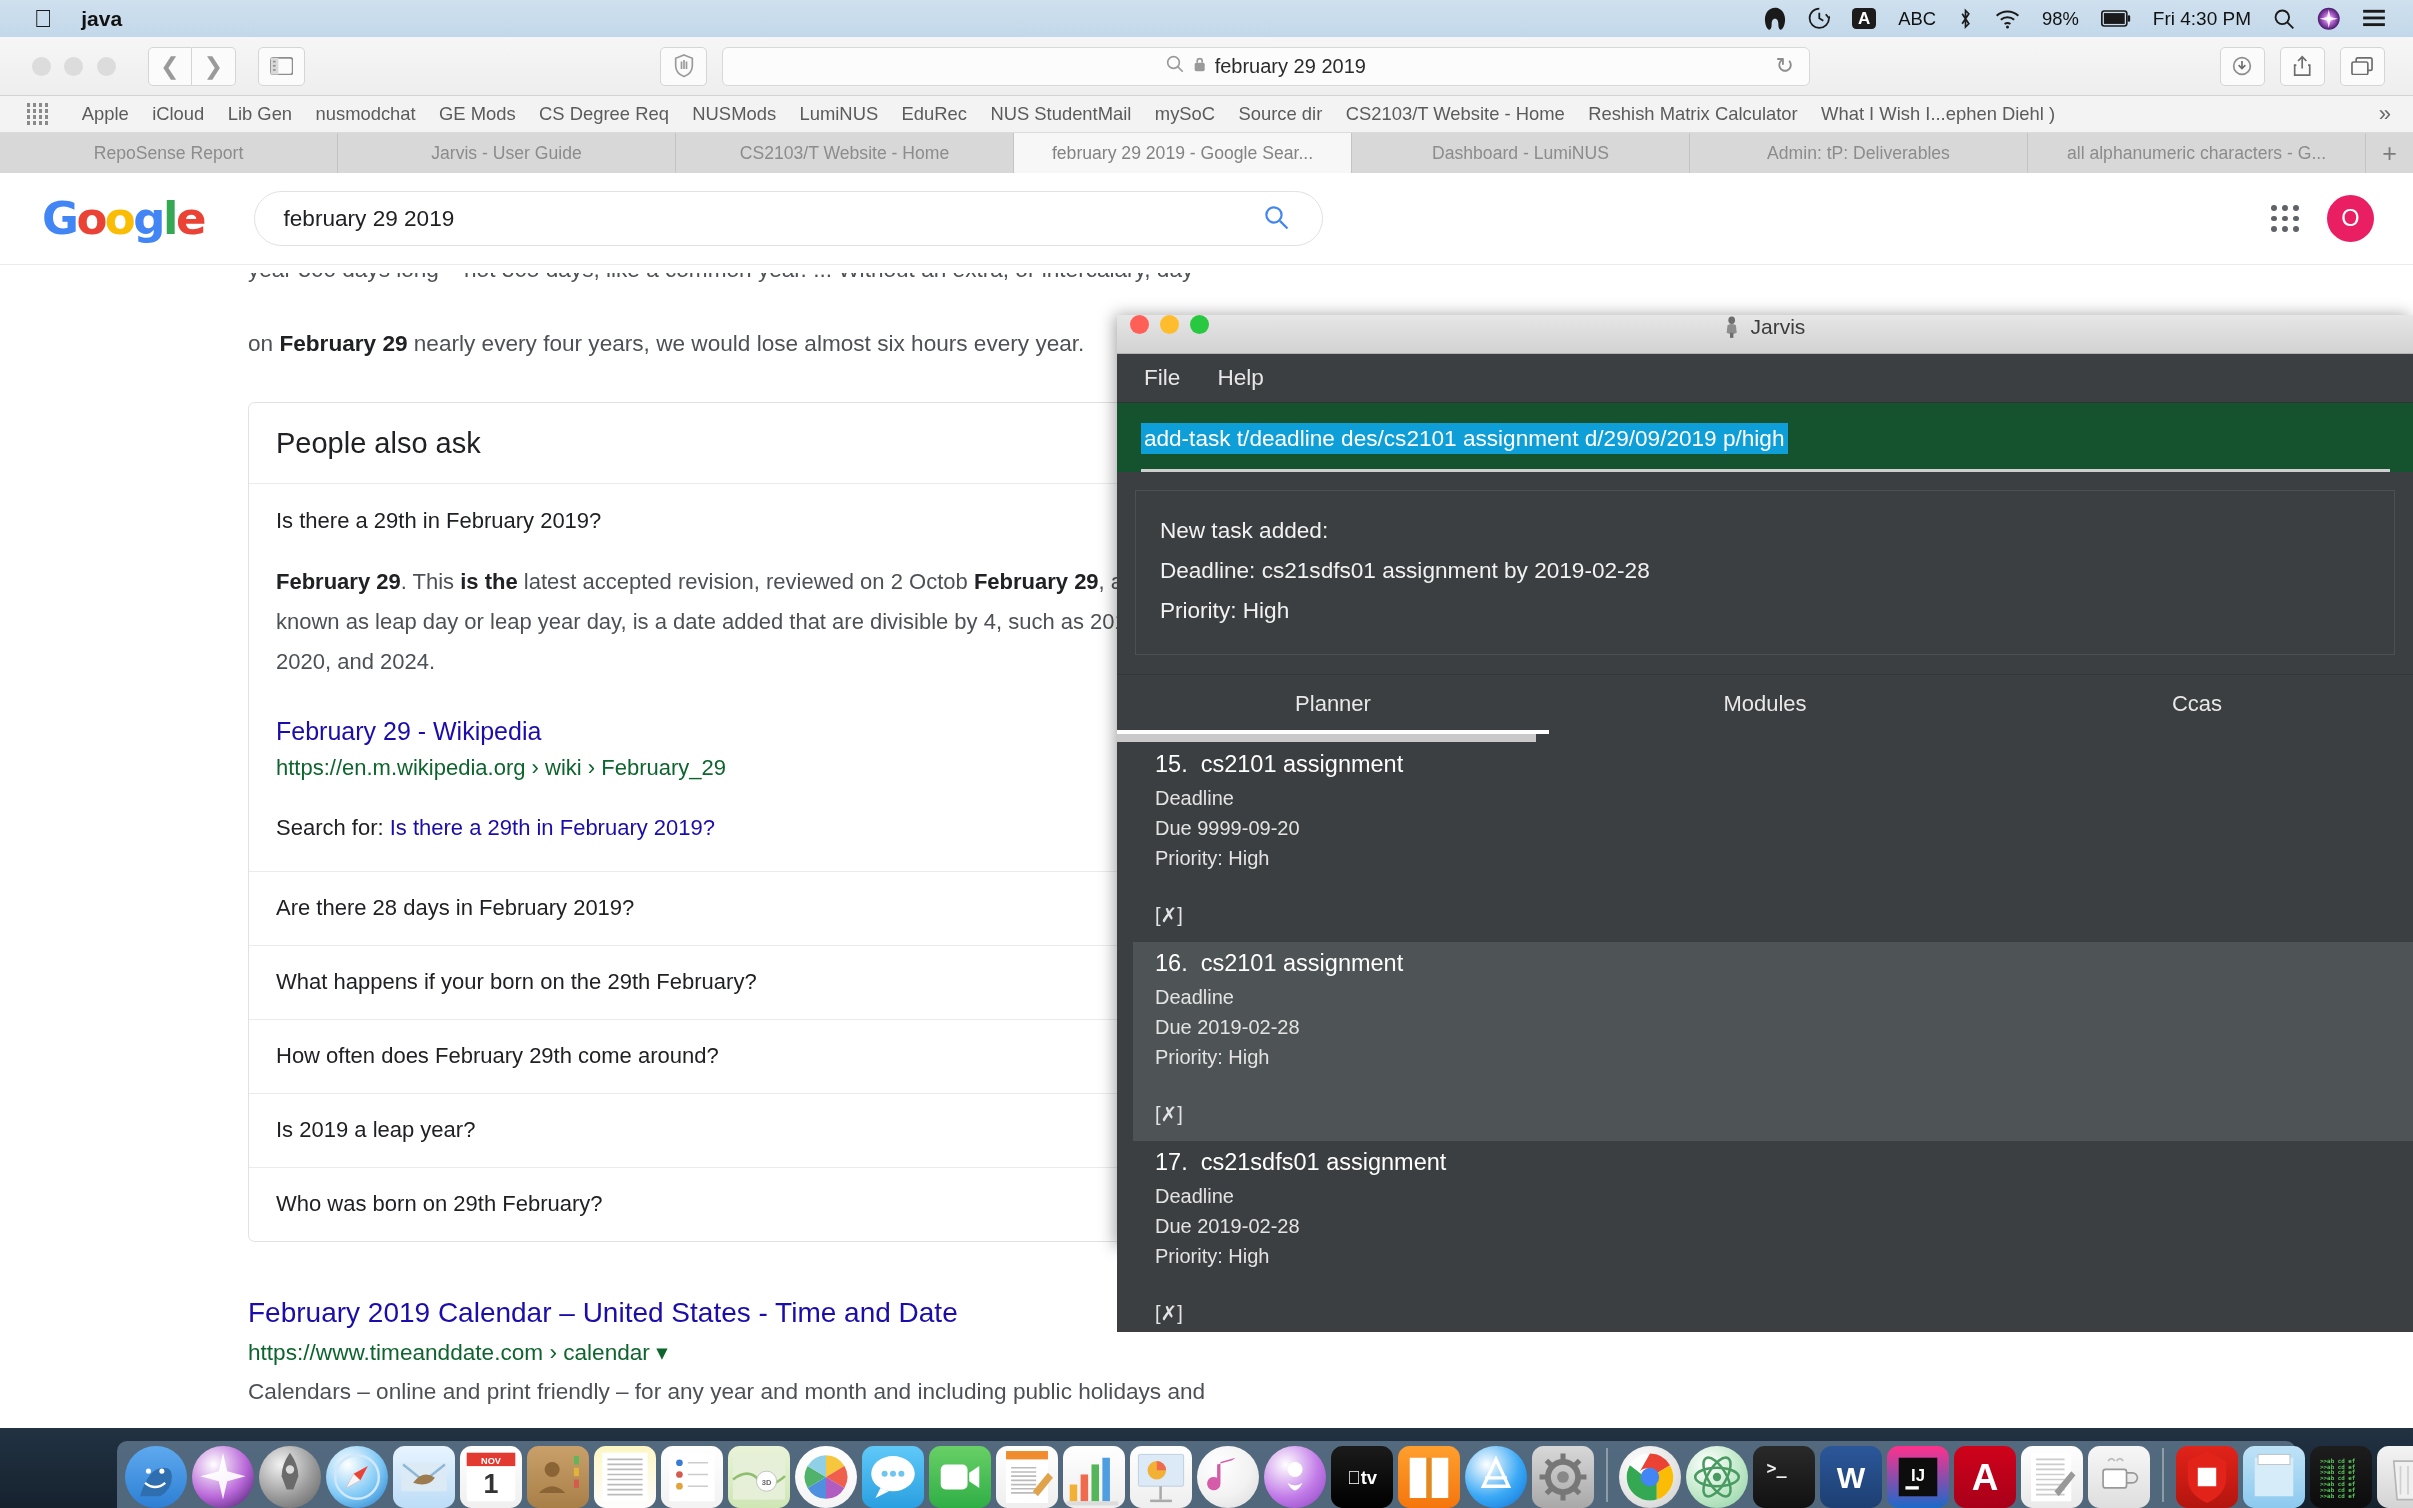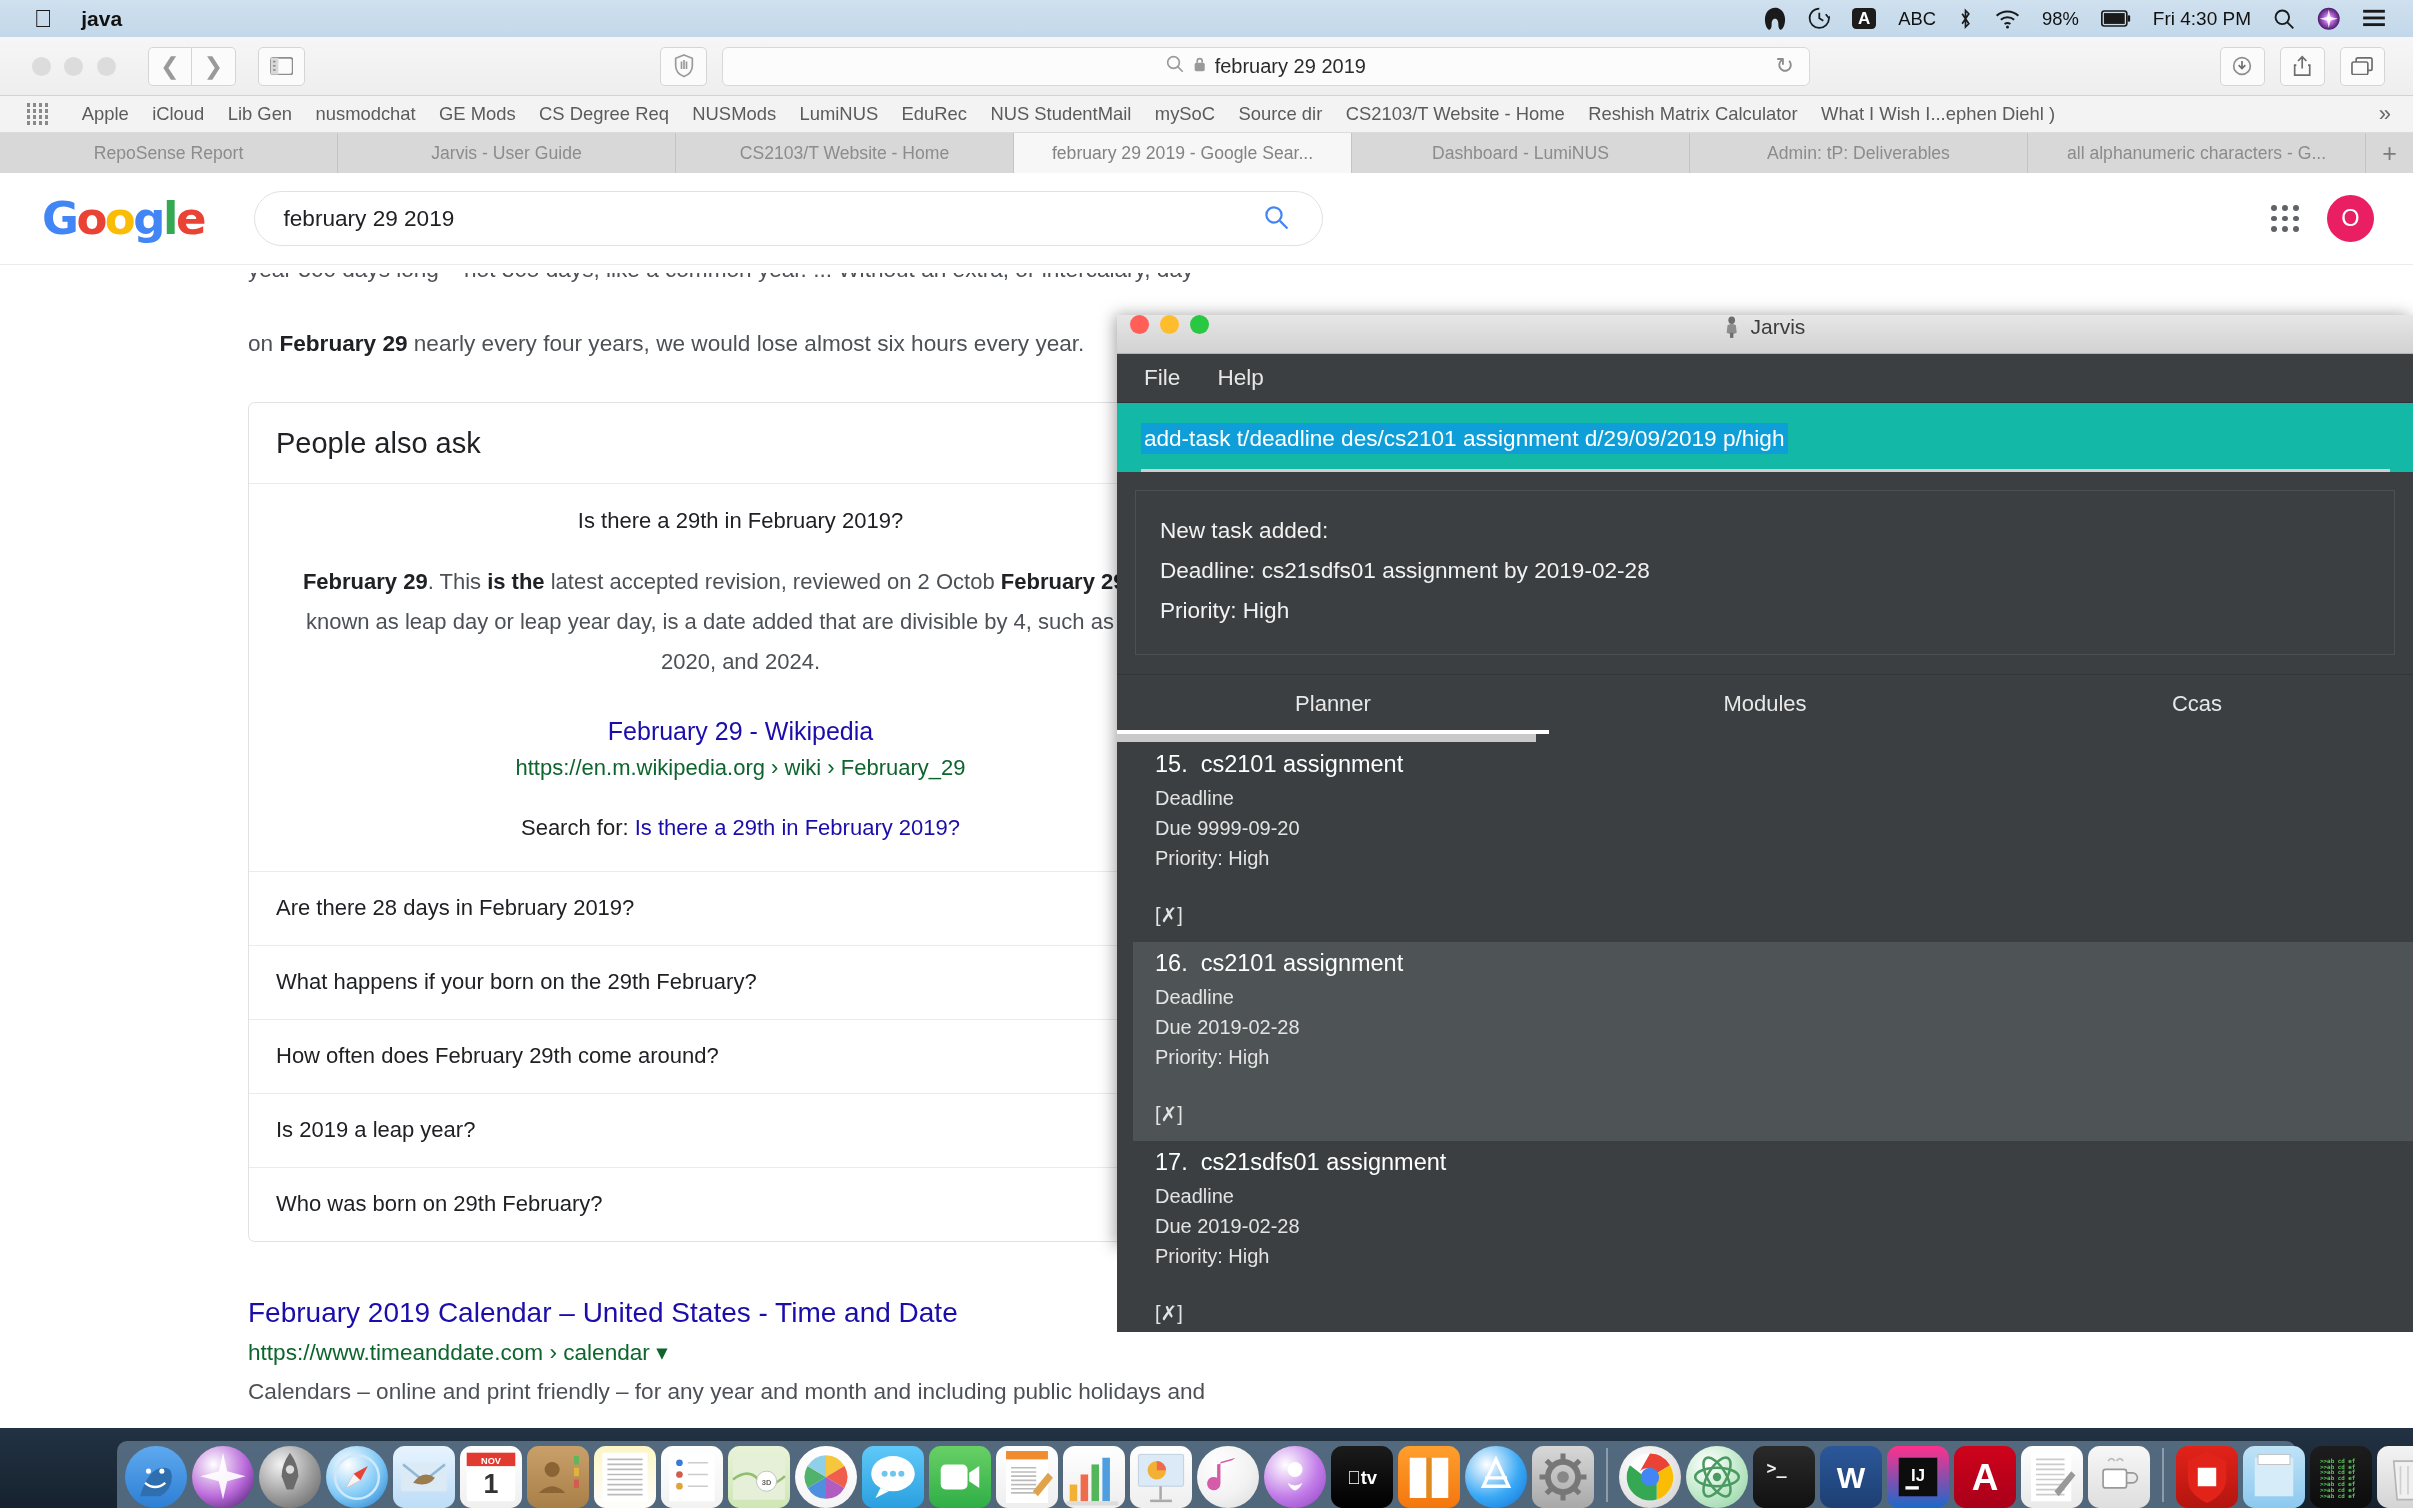--- a/index.html
+++ b/index.html
@@ -111,21 +111,21 @@
   .snippet-clip p { font-size: 22.6px; color: #4d5156; line-height: 37px; margin-top: -22px; }
   .snippet-line2 { font-size: 22.6px; color: #4d5156; line-height: 37px; margin-top: 5px; }
   .snippet-line2 b { color: #202124; }
 
   .paa {
     margin-top: 40px; width: 985px; border: 0.8px solid #dfe1e5; border-radius: 6.7px; background: #fff;
   }
   .paa-title { font-size: 29px; color: #202124; padding: 23.5px 27px; border-bottom: 0.8px solid #ebebeb; }
   .paa-row { padding: 23.5px 27px; border-bottom: 0.8px solid #ebebeb; font-size: 22px; color: #202124; }
   .paa-row:last-child { border-bottom: none; }
-  .paa-open { padding: 23.5px 27px 30px 27px; border-bottom: 0.8px solid #ebebeb; text-align: center; }
+  .paa-open { padding: 23.5px 27px 30px 27px; border-bottom: 0.8px solid #ebebeb; }
   .paa-q { font-size: 22px; color: #202124; }
   .paa-ans { margin-top: 28.5px; font-size: 22px; color: #4d5156; line-height: 40px; }
   .paa-ans b { color: #202124; }
   .paa-link-t { margin-top: 35px; font-size: 25px; color: #1a0dab; }
   .paa-link-u { margin-top: 8.4px; font-size: 22px; color: #0d652d; }
   .paa-sf { margin-top: 34px; font-size: 22px; color: #202124; }
   .paa-sf a { color: #1a0dab; text-decoration: none; }
 
   .res2 { margin-top: 55px; }
   .res2-t { font-size: 28px; color: #1a0dab; }
@@ -142,21 +142,21 @@
     border-bottom: 0.8px solid #b4b4b4; display: flex; align-items: flex-start; position: relative;
   }
   .j-traffic { display: flex; gap: 11px; margin-left: 13.4px; }
   .j-tl { width: 19px; height: 19px; border-radius: 50%; }
   .j-close { background: #ff5f57; } .j-min { background: #ffbd2e; } .j-max { background: #28c940; }
   .j-title { position: absolute; left: 0; right: 0; text-align: center; font-size: 21px; color: #3c3c3c; }
   .j-title .duke { margin-right: 6.7px; }
   .j-menubar { height: 49px; background: #3c3f41; display: flex; align-items: center; padding-left: 27px; gap: 37px;
                border-bottom: 0.8px solid #2f3234; }
   .j-menu { font-size: 22.6px; color: #e6e6e6; }
-  .j-cmdarea { background: #14b8a6; padding: 20px 23.5px 0 23.5px; text-decoration: underline; }
+  .j-cmdarea { background: #14532d; padding: 20px 23.5px 0 23.5px; text-decoration: underline; }
   .j-cmd { display: inline-block; background: #0f9fd8; color: #fff; font-size: 22.6px; padding: 2.5px 3.4px; }
   .j-cmd-underline { height: 2.5px; background: #cfcfcf; margin: 15px 0 0 0; }
   .j-result {
     margin: 18.4px 18.4px 0 18.4px; border: 0.8px solid #4d5052; background: #3c3f41;
     padding: 20px 23.5px 23.5px 23.5px; min-height: 147px;
   }
   .j-result div { font-size: 22.6px; color: #f2f2f2; line-height: 40px; }
   .j-tabs { margin-top: 18.4px; height: 60px; background: #3c3f41; display: flex; border-top: 0.8px solid #333638; }
   .j-tab { flex: 1 1 0; display: flex; align-items: center; justify-content: center; font-size: 22px; color: #e8e8e8; position: relative; }
   .j-tab.active::after { content:""; position:absolute; bottom: 0; left: 0; right: 0; height: 3.4px; background: #ffffff; }

